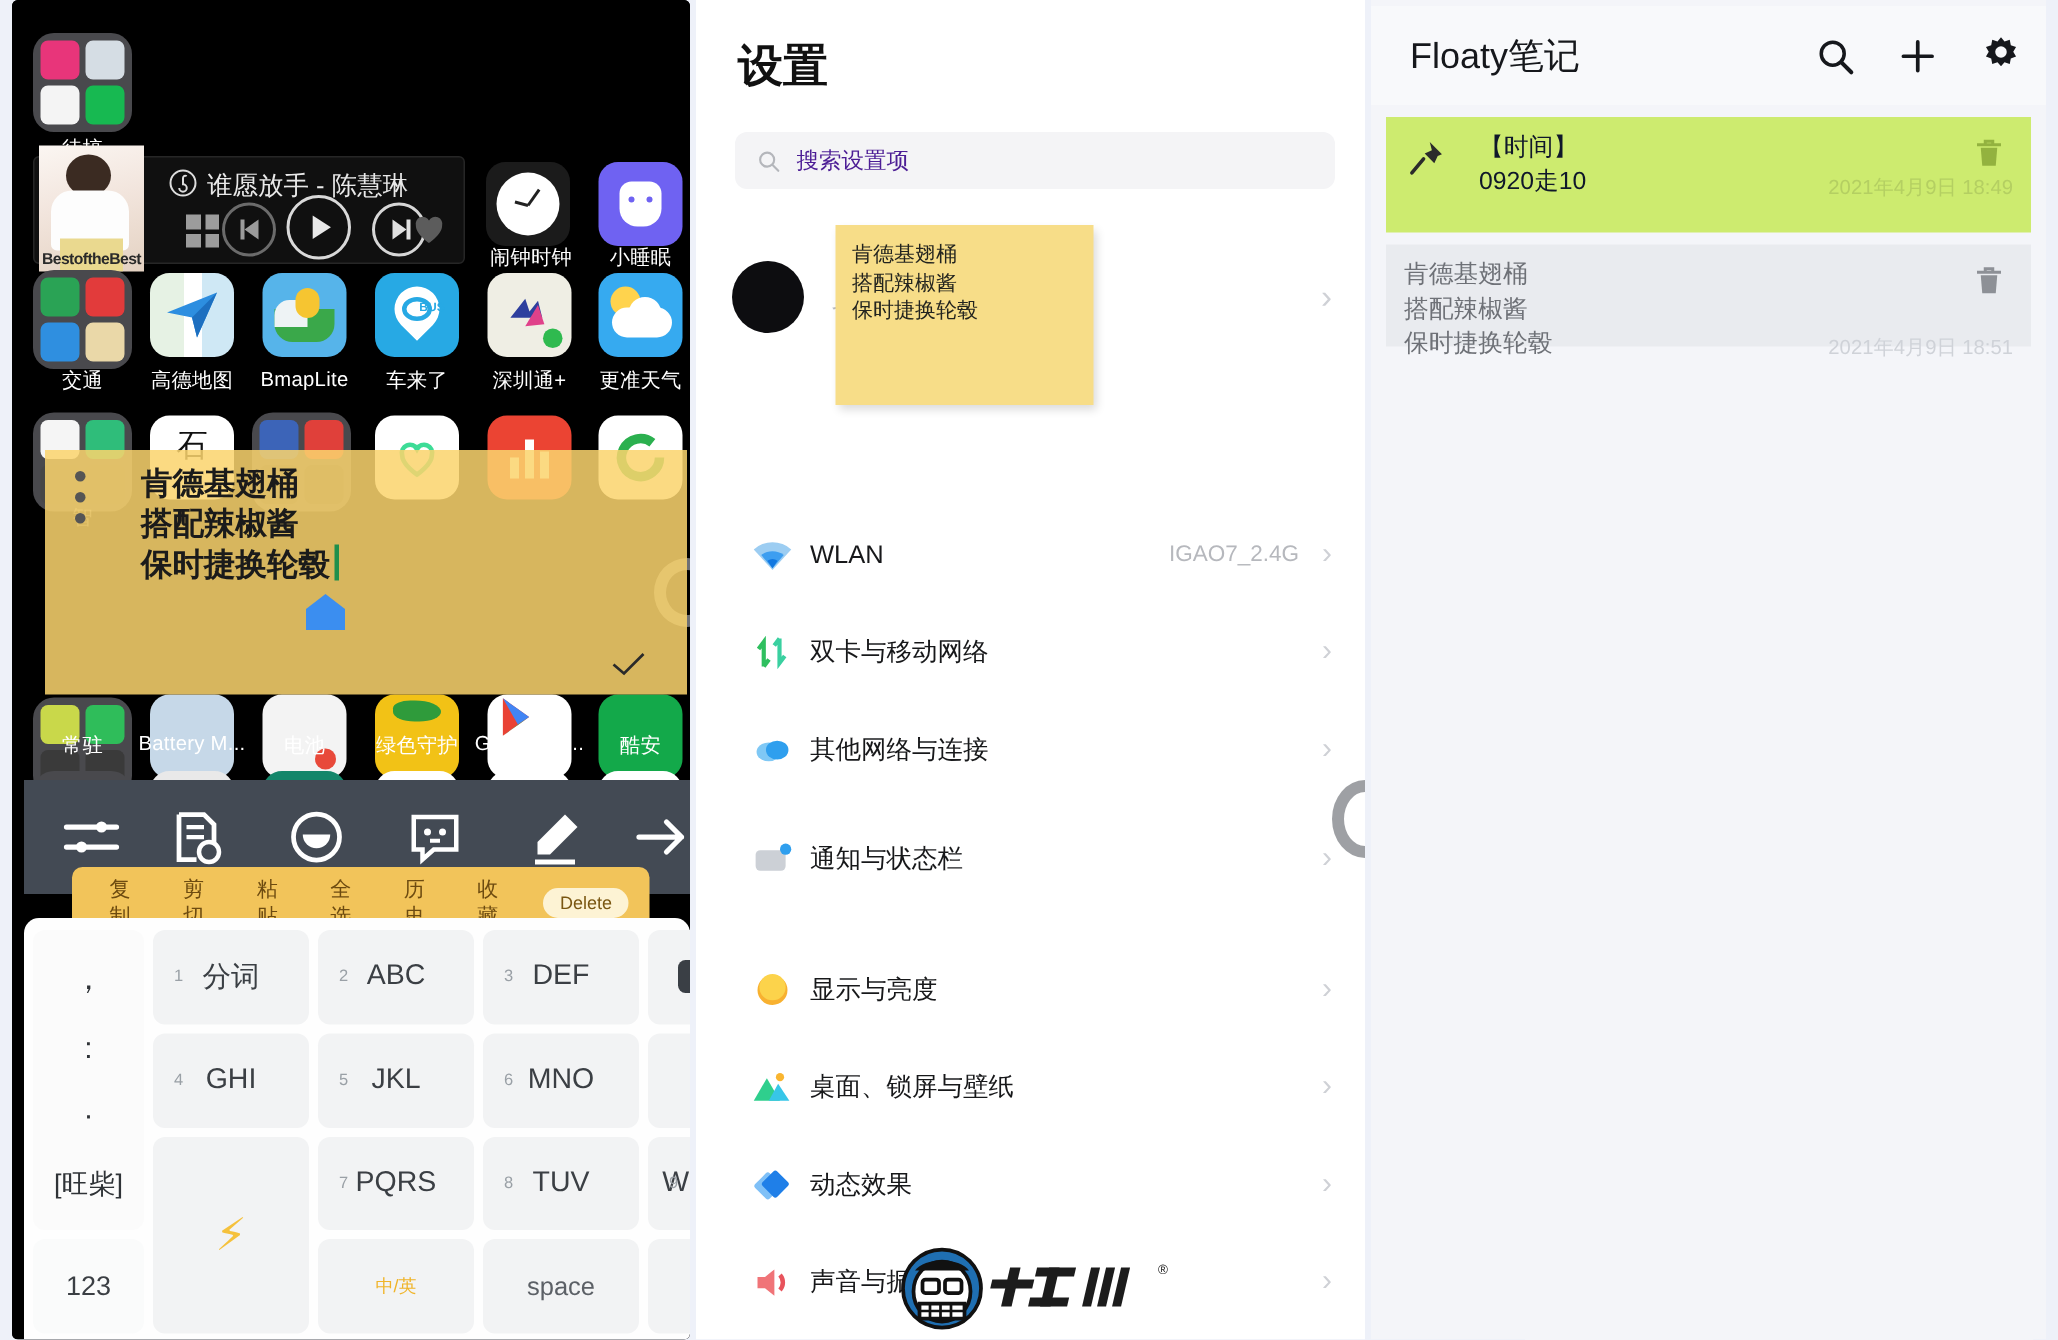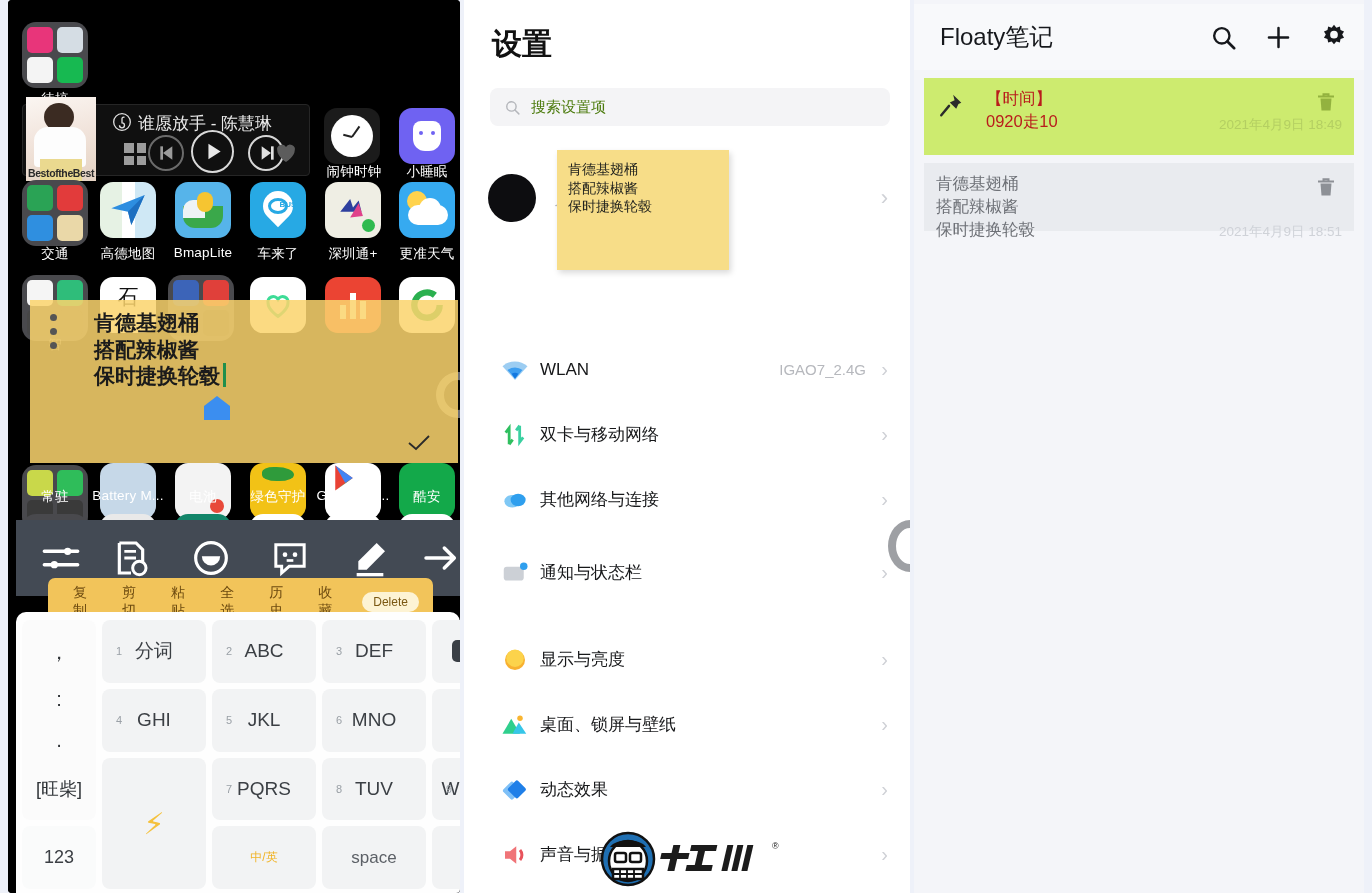--- a/index.html
+++ b/index.html
@@ -73,21 +73,21 @@
   .key-dark{background:#f2f3f4;}
   .pill{background:#3a3f45;border-radius:5px;width:34px;height:22px;position:relative;}
   .pill:after{content:"×";position:absolute;left:11px;top:-1px;color:#fff;font-size:16px;}
   .bolt{color:#f5c13c;font-size:30px;}
   .key .cn{color:#f0b429;}
 
   
   #settings-title{position:absolute;left:28px;top:24px;font-size:30px;font-weight:bold;color:#111;}
   #search-box{position:absolute;left:26px;top:88px;width:400px;height:38px;background:#f4f4f6;border-radius:8px;
      display:flex;align-items:center;padding:0 14px;gap:10px;}
-  #search-box .ph{color:#4d7c0f;font-size:15px;}
+  #search-box .ph{color:#4c1d95;font-size:15px;}
 
   .srow{position:absolute;left:0;width:446px;height:65px;display:flex;align-items:center;}
   .srow .ic{width:50px;margin-left:26px;display:flex;align-items:center;justify-content:center;}
   .srow .lb{font-size:17px;color:#17181a;}
   .srow .val{position:absolute;right:44px;color:#b6b8bd;font-size:15px;}
   .srow .chev{position:absolute;right:22px;color:#cfd1d6;font-size:20px;font-weight:300;}
 
   .acct{position:absolute;left:0;top:160px;width:446px;height:76px;display:flex;align-items:center;}
   .acct .avatar{width:48px;height:48px;border-radius:50%;background:#0d0d10;margin-left:24px;}
   .acct .txt{margin-left:18px;font-size:17px;color:#b9bbc0;}
@@ -104,21 +104,21 @@
 
   #watermark{position:absolute;left:132px;bottom:6px;width:190px;height:62px;}
 
   
   #fl-header{position:absolute;left:0;top:4px;width:450px;height:66px;background:#f8f9fb;display:flex;align-items:center;}
   #fl-title{margin-left:26px;font-size:24px;color:#16181c;}
   #fl-header .acts{position:absolute;right:16px;display:flex;align-items:center;gap:28px;}
 
   .noteitem{position:absolute;left:10px;width:430px;}
   .noteitem .body{padding:9px 12px 7px 12px;position:relative;}
-  .noteitem .ln{font-size:16.5px;line-height:1.38;color:#b91c1c;}
+  .noteitem .ln{font-size:16.5px;line-height:1.38;color:#0f172a;}
   .noteitem .time{position:absolute;right:12px;bottom:6px;font-size:13.5px;color:#cfd2d8;}
   .noteitem .trash{position:absolute;right:16px;top:12px;}
   .pin{position:absolute;left:14px;top:14px;}
   #note-1{top:78px;background:#cdeb6f;height:77px;}
   #note-1 .body{padding-left:62px;}
   #note-2{top:163px;background:#e9ebef;height:68px;}
   #note-2 .ln{color:#6e7177;}
 </style>
 </head>
 <body>

